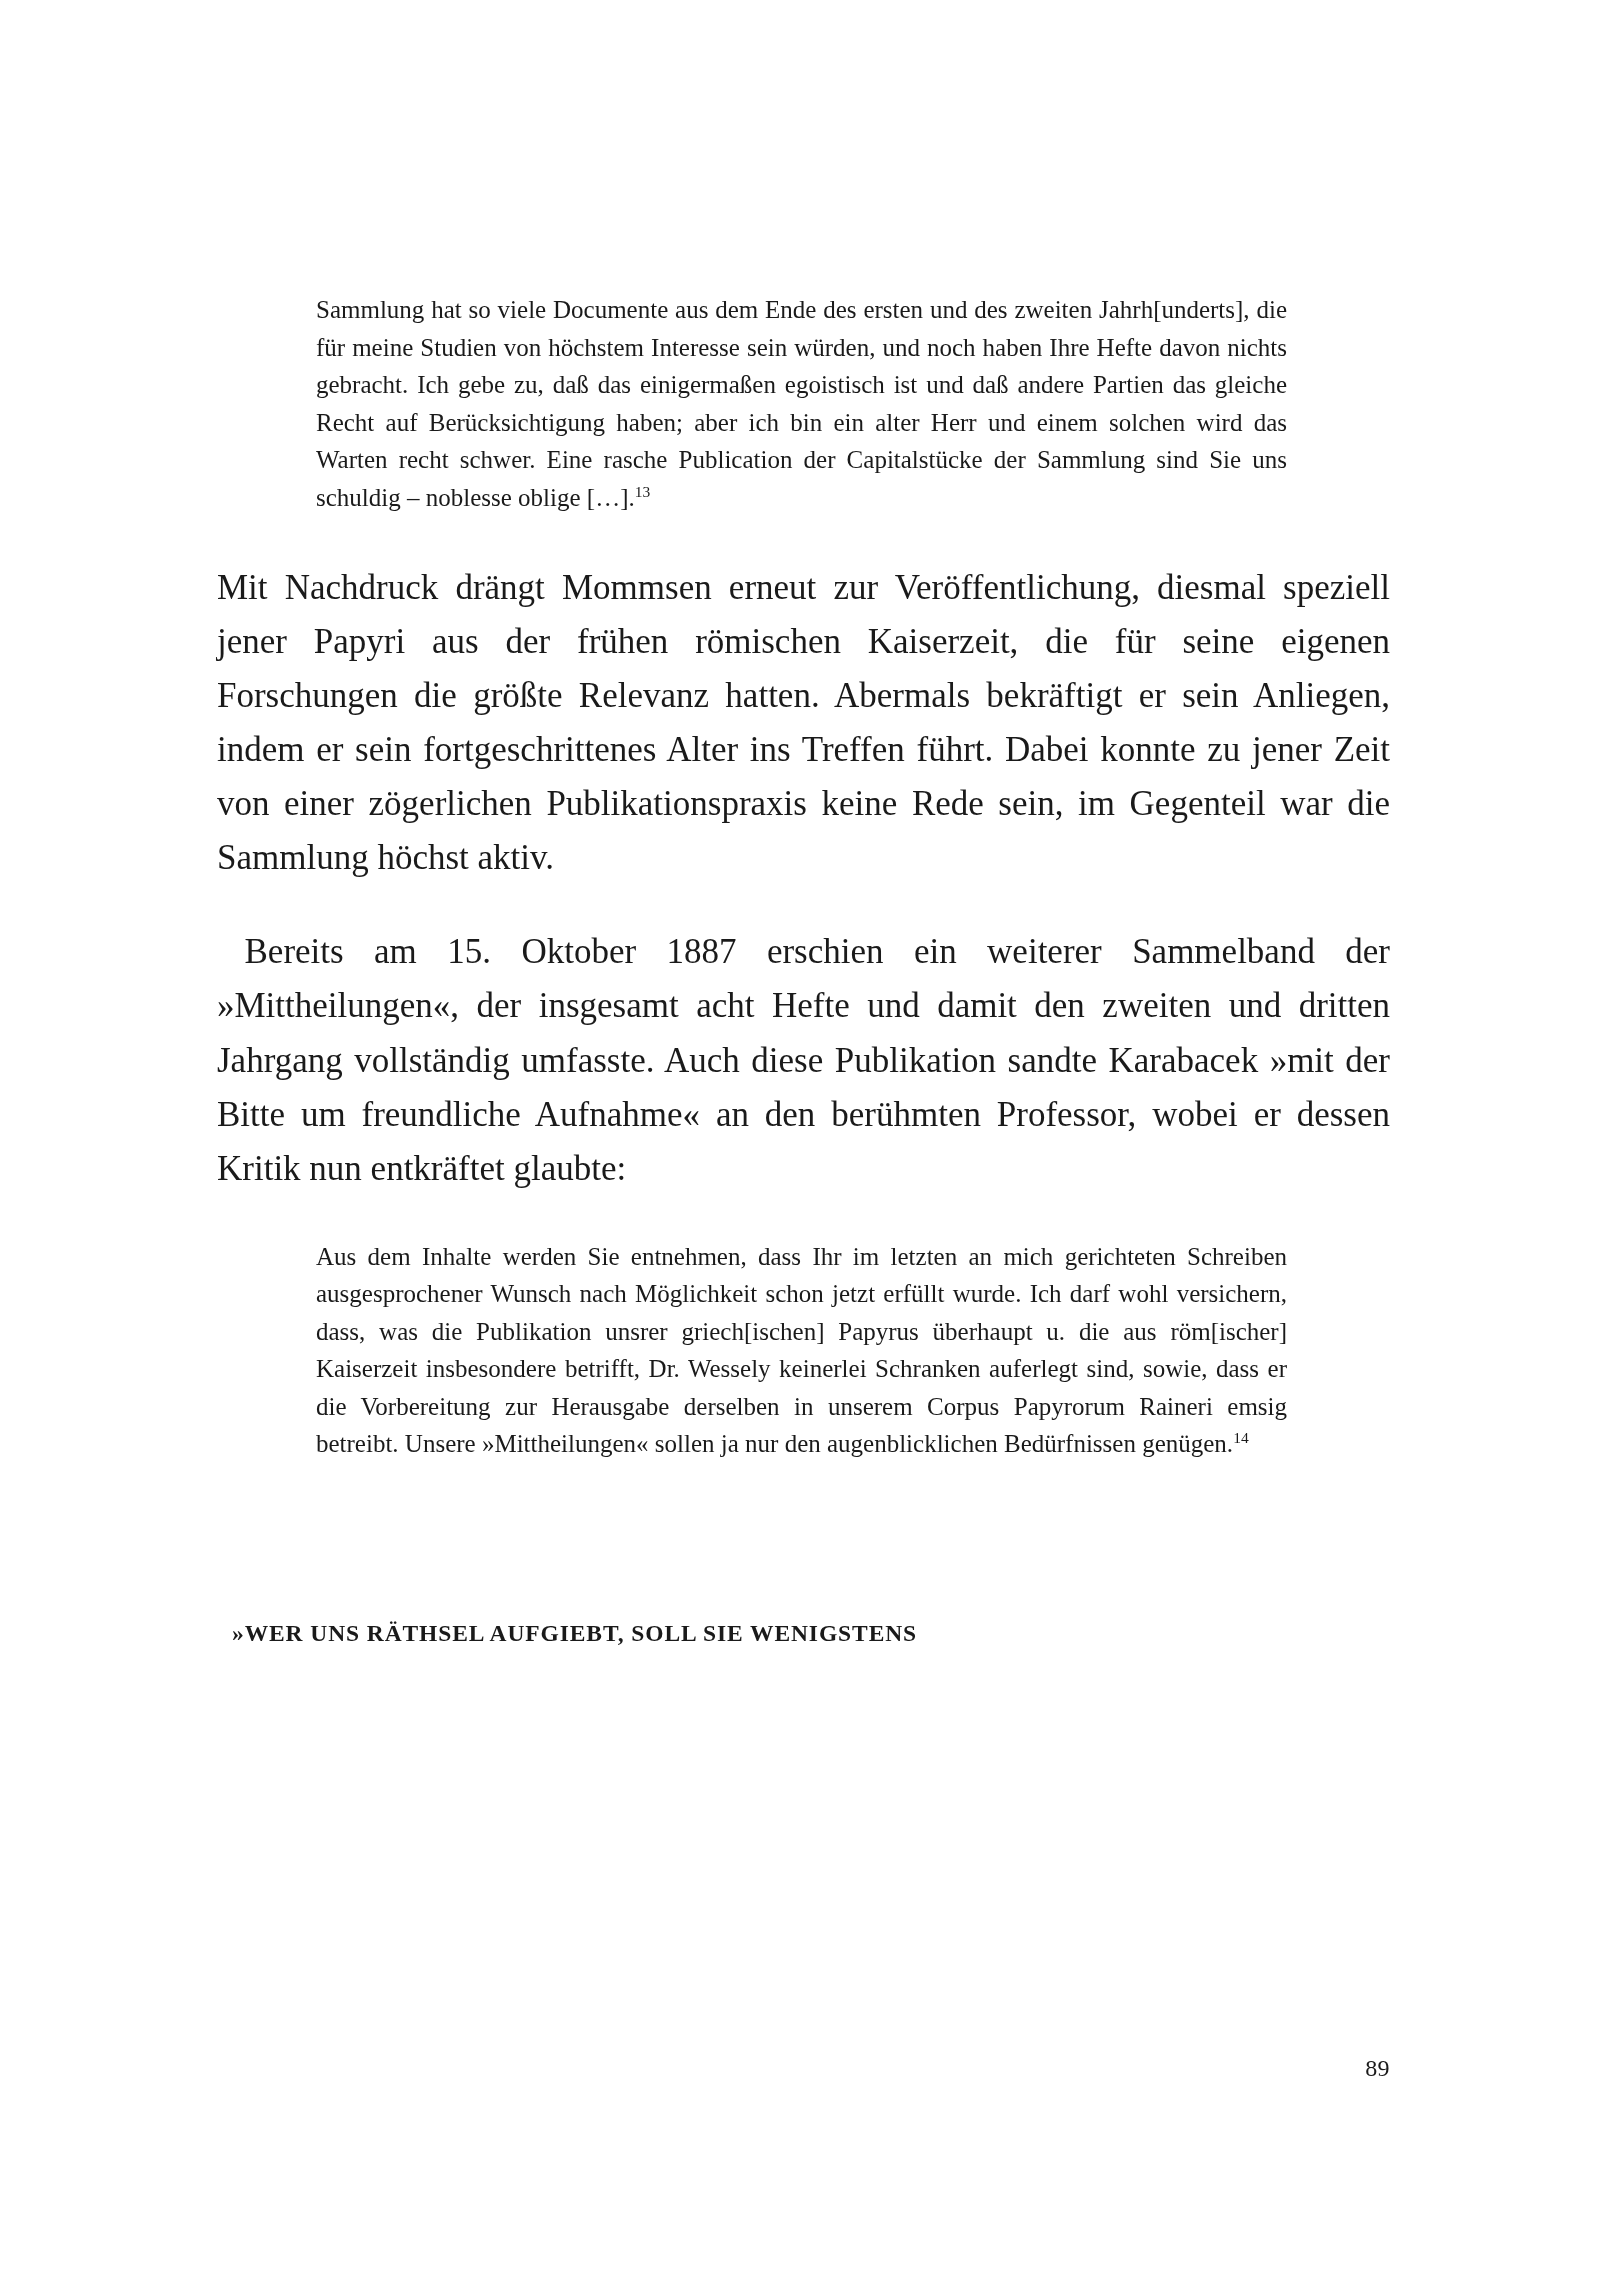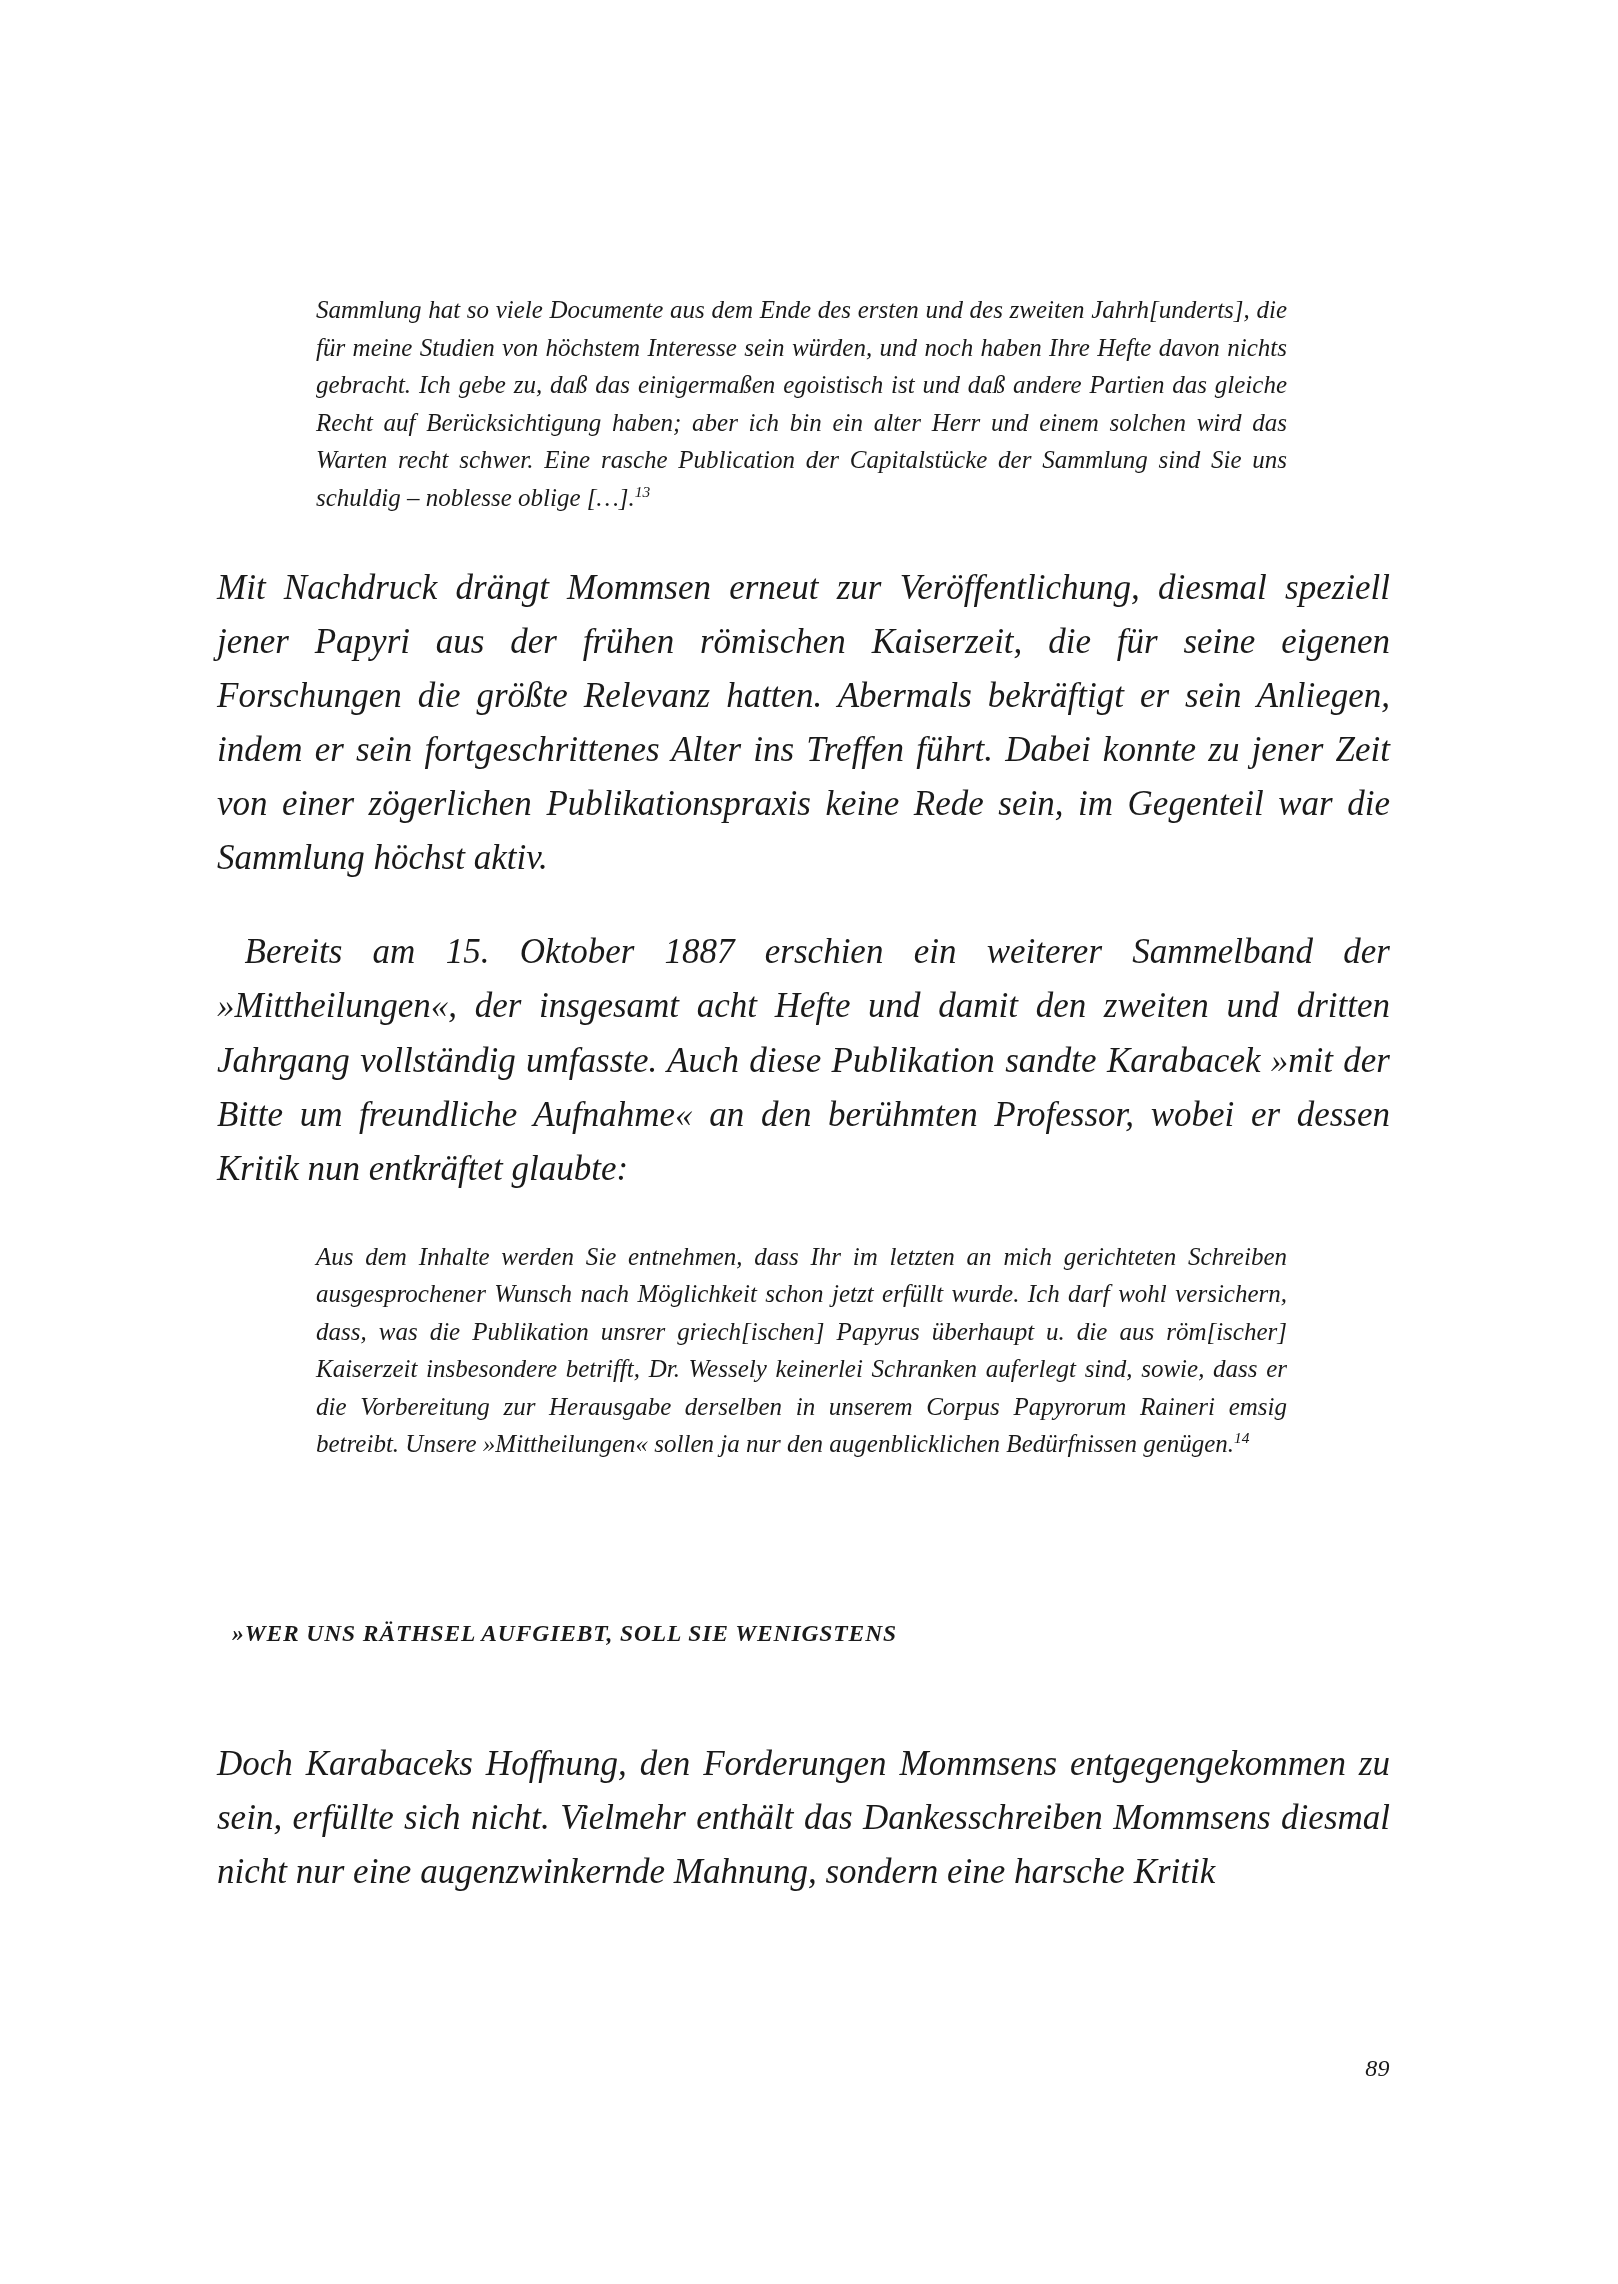--- a/index.html
+++ b/index.html
@@ -15,21 +15,20 @@
     position: relative;
     overflow: hidden;
   }
 
   .page {
     position: absolute;
     top: 0; left: 0;
     width: 1618px;
     height: 2284px;
     box-sizing: border-box;
-    font-style: italic;
   }
 
   .content {
     position: absolute;
     left: 217px;
     top: 291px;
     width: 1173px;
   }
 
   
@@ -109,19 +108,18 @@
     </blockquote>
 
     <div class="heading-gap-before"></div>
 
     <h2 class="section-heading">
       <span>»Wer uns Räthsel aufgiebt, soll sie wenigstens</span><br>
     </h2>
 
     <div class="heading-gap-after"></div>
 
-    <p class="body-para">Doch Karabaceks Hoffnung, den Forderungen Mommsens entgegengekommen zu sein, erfüllte sich nicht. Vielmehr enthält das Dankesschreiben Mommsens diesmal nicht nur eine augenzwinkernde Mahnung, sondern eine harsche Kritik</p>
 
   </div>
 
   <div class="folio">89</div>
 </div>
 
 
 </body></html>

